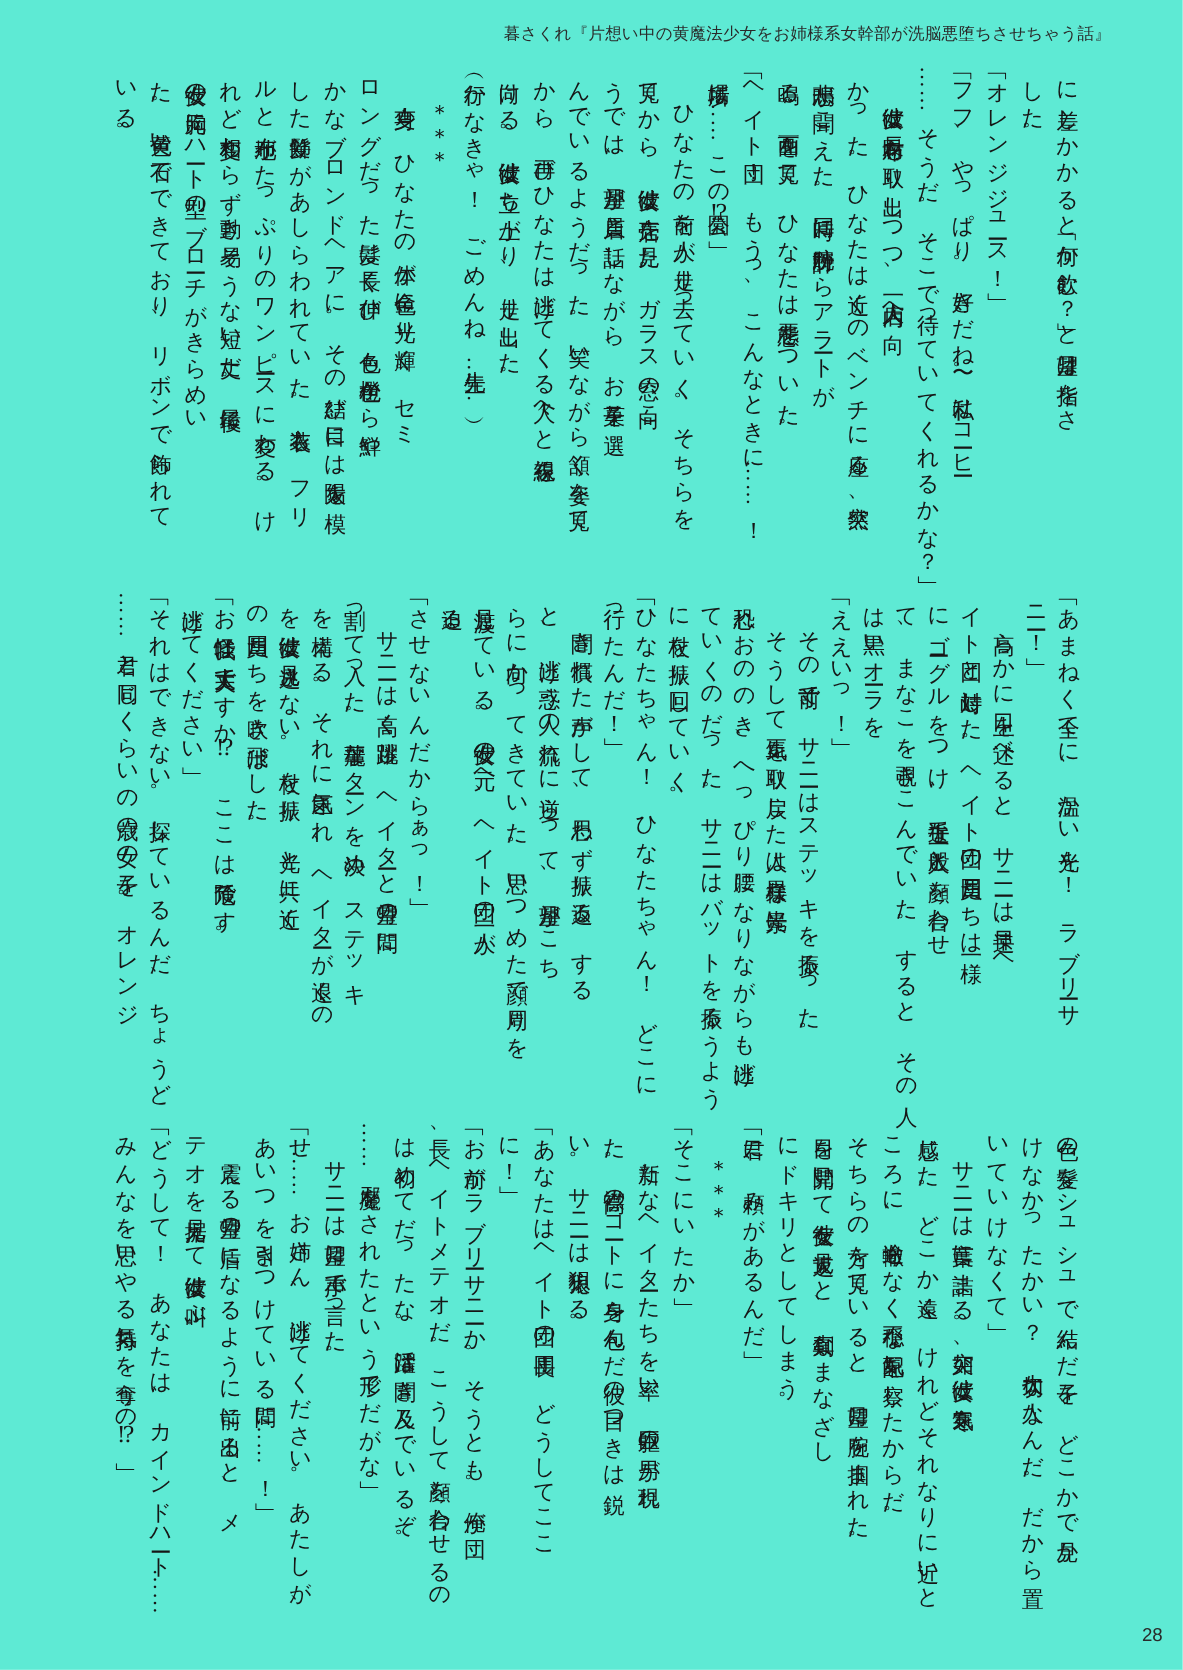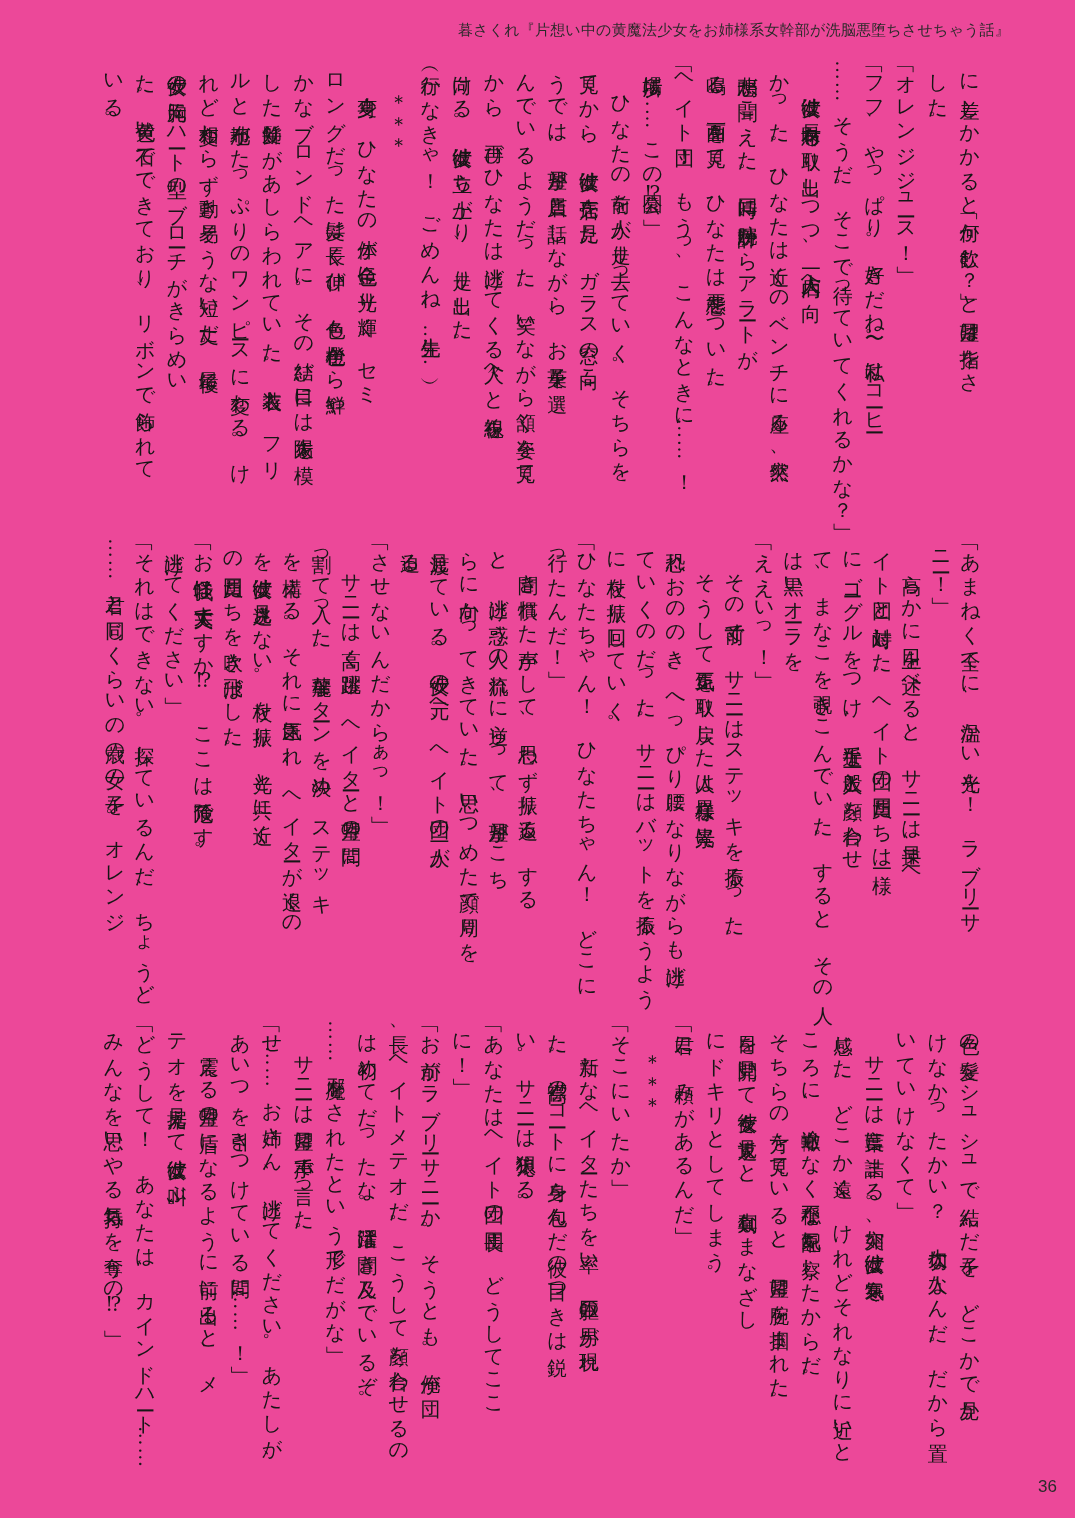--- a/index.html
+++ b/index.html
@@ -11,21 +11,21 @@
     width: 1075px;
     height: 1518px;
     position: relative;
     overflow: hidden;
     font-family: "Liberation Serif", "DejaVu Serif", serif;
     color: #1b1b1b;
   }
   .page {
     position: absolute;
     inset: 0;
-    background: #ec4899;
+    background: #5eead4;
     padding-left: 24px;
   }
   .header-credit {
     position: absolute;
     top: 21px;
     right: 65px;
     font-family: "Liberation Sans", "DejaVu Sans", sans-serif;
     font-size: 15px;
     letter-spacing: 0.2px;
     color: #2a2a2a;
@@ -163,15 +163,15 @@
       <p>　サニーは望月に小声で言った。</p>
       <p>「せ……お姉さん、逃げてください。あたしが、</p>
       <p>あいつを引きつけている間に……！」</p>
       <p>　震える望月の盾になるように前に出ると、メ</p>
       <p>テオを見据えて彼女は叫ぶ。</p>
       <p>「どうして！　あなたは、カインドハート……</p>
       <p>みんなを思いやる気持ちを奪うの⁉」</p>
     </section>
 
 
-  <div class="page-number">36</div>
+  <div class="page-number">28</div>
 
 </div>
 
 </body></html>

